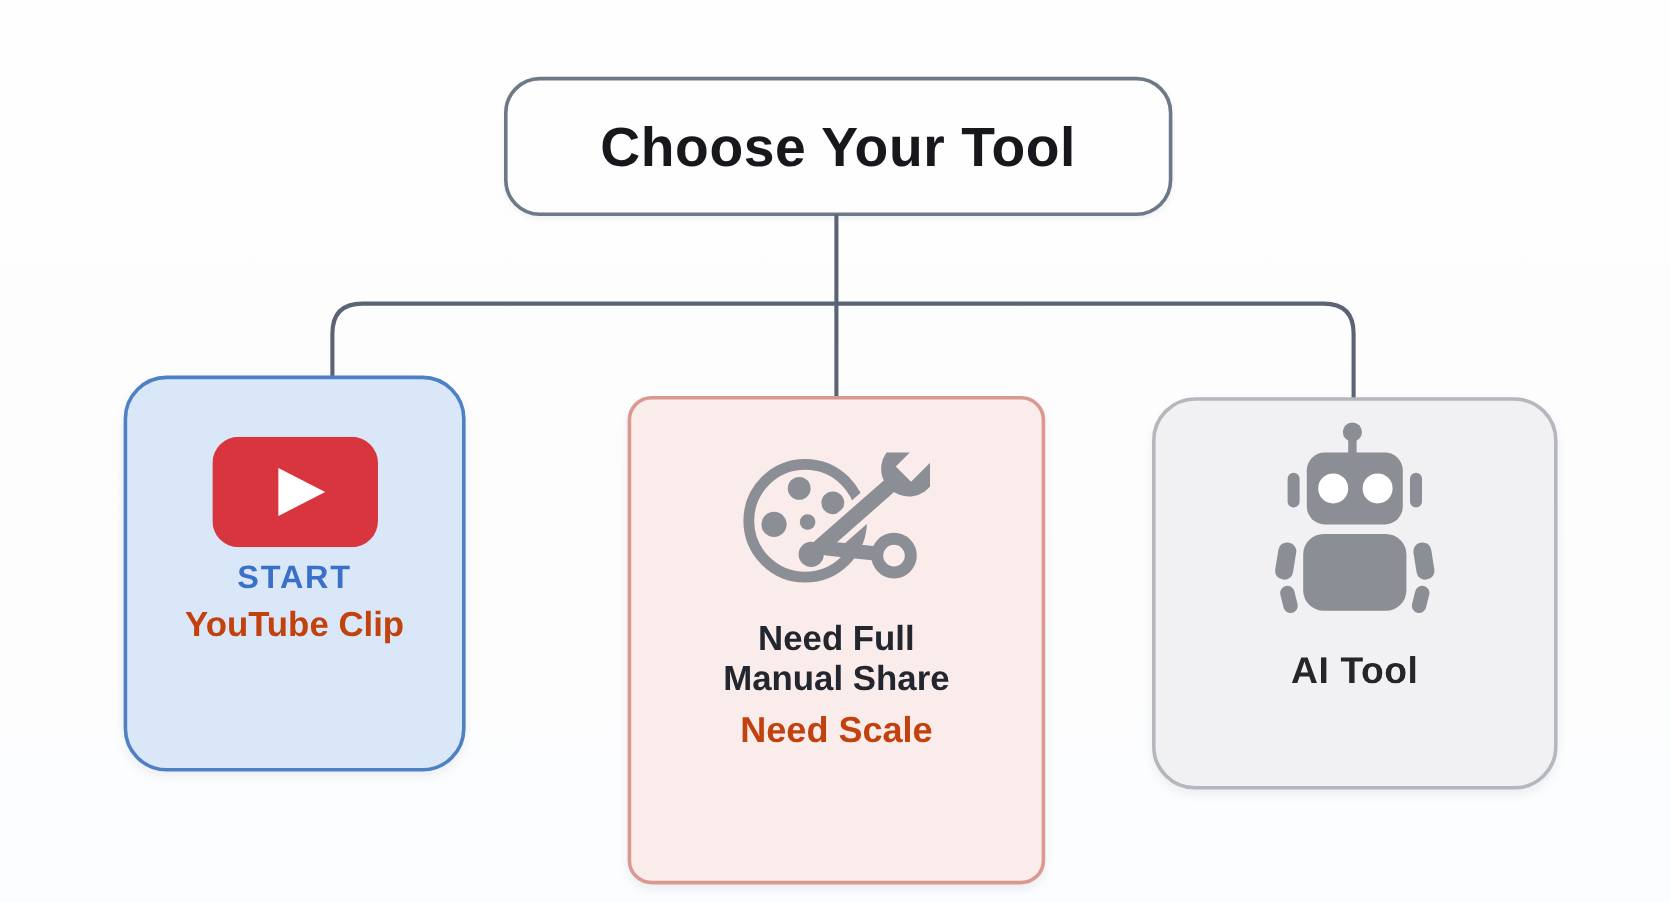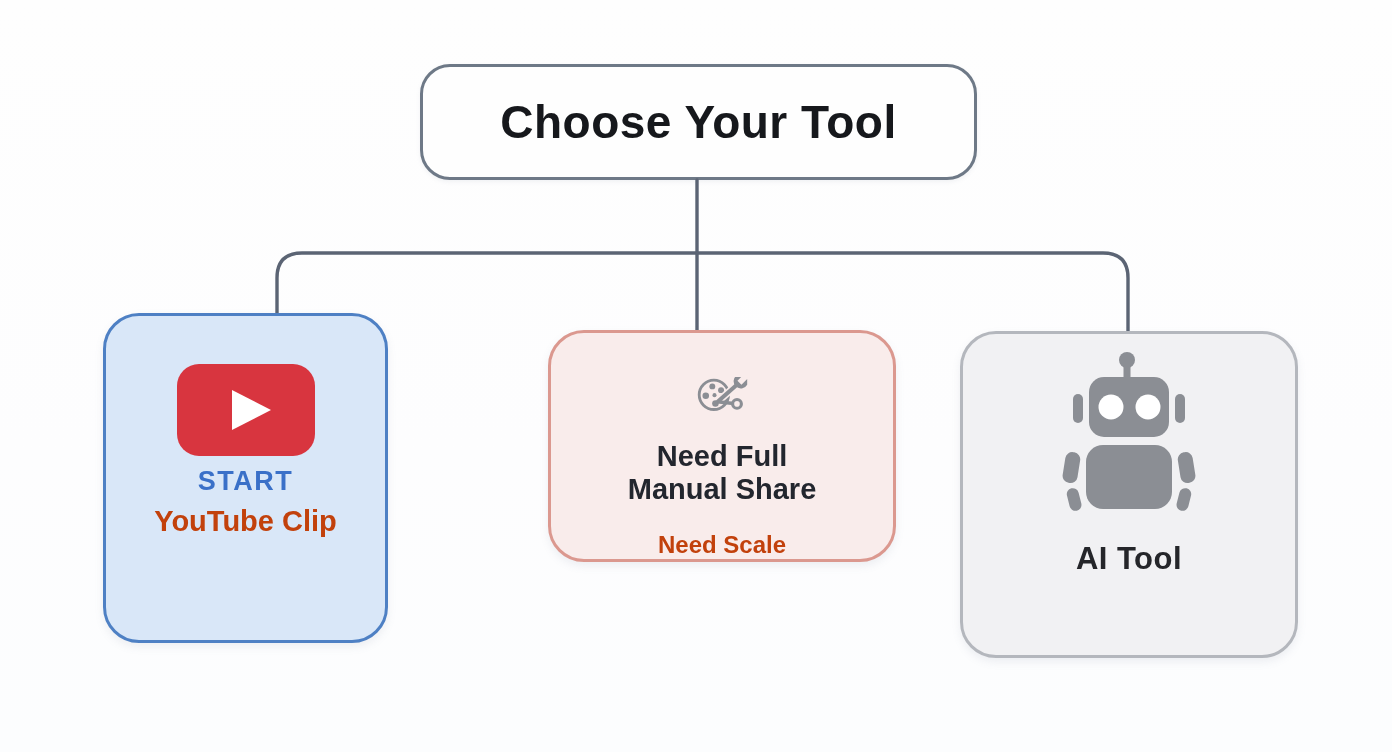--- a/index.html
+++ b/index.html
@@ -30,39 +30,39 @@
   .card{
     position:absolute;
     box-sizing:border-box;
     border-radius:36px;
     border:3px solid;
     display:flex;flex-direction:column;align-items:center;
     text-align:center;
     box-shadow:0 4px 8px rgba(125,135,155,.12);
   }
   .card-youtube{left:103px;top:313px;width:285px;height:330px;background:#d9e7f8;border-color:#4e80c4;}
-  .card-manual {left:548px;top:330px;width:348px;height:232px;background:#f9eceb;border-color:#db988f;}
+  .card-manual {left:523px;top:330px;width:348px;height:407px;background:#f9eceb;border-color:#db988f;border-radius:20px;}
   .card-ai     {left:960px;top:331px;width:338px;height:327px;background:#f1f1f3;border-color:#b4b7bd;}
 
   .yt-icon{margin-top:48px;}
   .start-badge{
     margin-top:10px;
     font-size:27px;font-weight:700;color:#3a70c8;letter-spacing:1.5px;
   }
   .card-lines{
     margin-top:13px;
     font-size:29px;font-weight:600;color:#23262e;line-height:33px;
   }
   .card-sub{
     margin-top:8px;
     font-size:29px;font-weight:600;color:#c2410c;
   }
   .manual-icon{margin-top:44px;}
   .card-manual .card-lines{margin-top:28px;}
-  .card-manual .card-sub{margin-top:25px;font-size:24px;}
+  .card-manual .card-sub{margin-top:9px;font-size:30px;}
   .robot-icon{margin-top:17px;}
   .ai-label{margin-top:28px;font-size:31px;font-weight:600;color:#25262a;letter-spacing:.5px;}
 </style>
 </head>
 <body>
 
 <div class="canvas">
 
   <div class="title-node">
     <span>Choose Your Tool</span>

